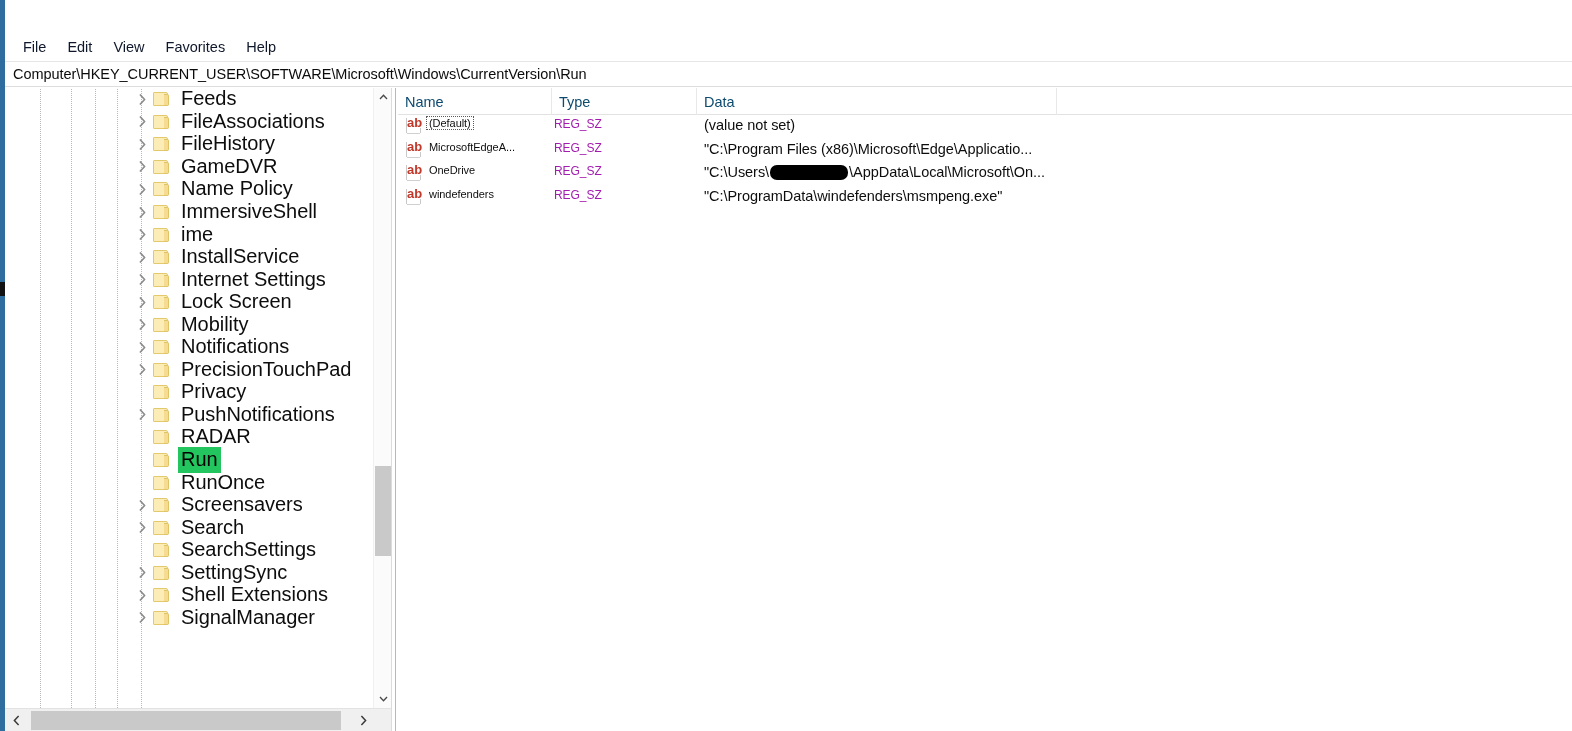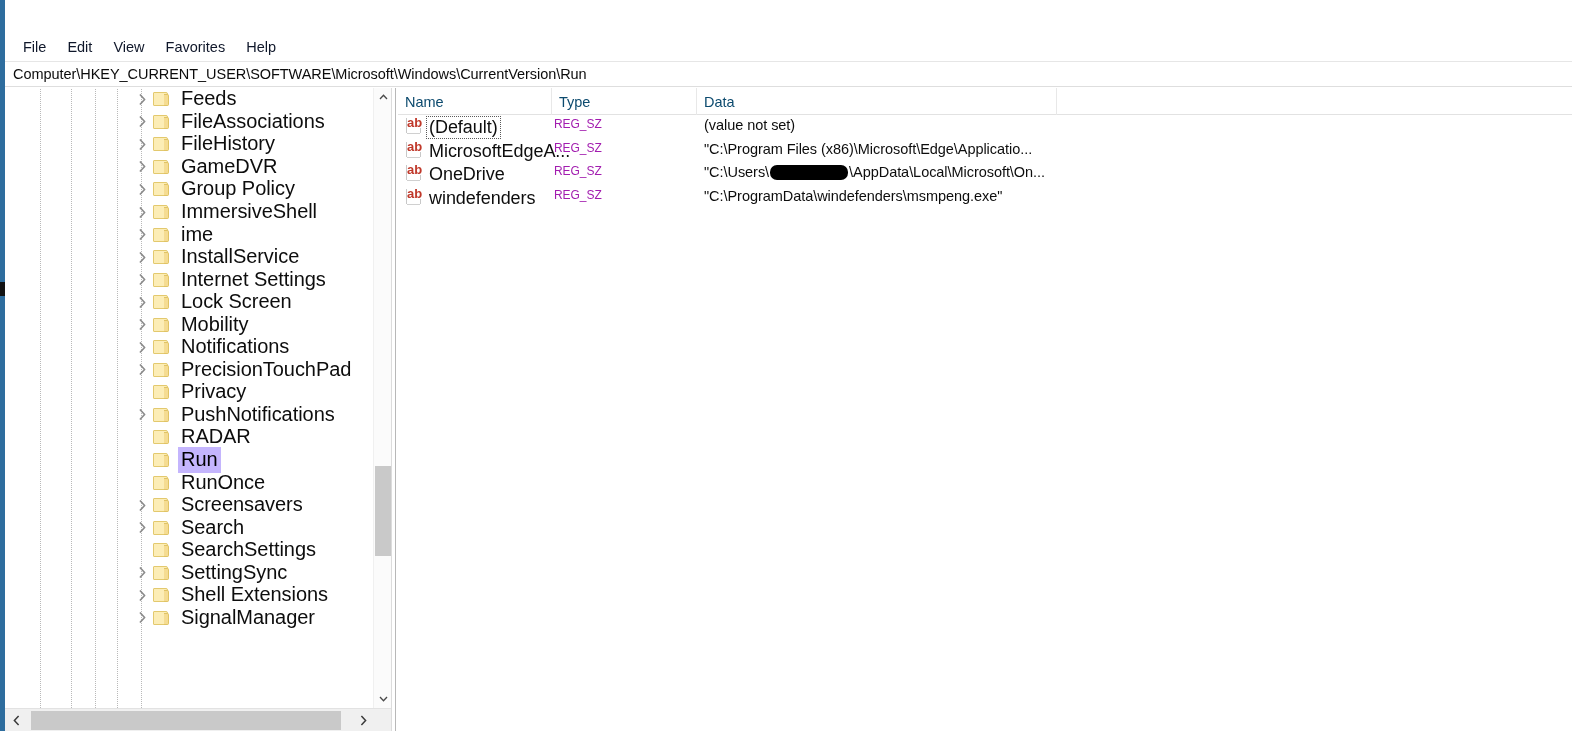--- a/index.html
+++ b/index.html
@@ -208,21 +208,21 @@
   }
   .tw-label {
     position: absolute;
     left: 173px;
     font-size: 20px;
     color: #0d0d0d;
     padding: 1px 3px 2px 3px;
     letter-spacing: -.05px;
   }
   .tree-row.selected .tw-label {
-    background: #c4b5fd;
+    background: #22c55e;
     color: #000000;
   }
 
   
   .tree-vscroll {
     position: absolute;
     right: 0px; top: 0;
     width: 18px; height: 620px;
     background: #fbfbfb;
     border-left: 1px solid #f0f0f0;
@@ -335,21 +335,21 @@
   .lr-icon .fold {
     position: absolute;
     left: 1px; bottom: 0px;
     width: 13px; height: 4px;
     background: #ffffff;
     border-bottom: 1px solid #d0d0d0;
   }
   .lr-name {
     position: absolute;
     left: 29px; top: 2px;
-    font-size: 18px;
+    font-size: 11px;
     color: #0d0d0d;
     padding: 0 2px;
     letter-spacing: -.05px;
   }
   .list-row.focused .lr-name {
     outline: 1px dotted #5a5a5a;
     outline-offset: 0px;
   }
   .lr-type {
     position: absolute;
@@ -457,21 +457,21 @@
           <div class="tree-row">
             <div class="tw-chevron">
               <svg width="7" height="11" viewBox="0 0 7 11">
                 <path d="M1.4 1 L5.6 5.5 L1.4 10" stroke="#8c8c8c" stroke-width="1.7" fill="none" stroke-linecap="round" stroke-linejoin="round"></path>
               </svg>
             </div>
             <div class="tw-folder">
               <div class="fbody"></div>
               <div class="fflap"></div>
             </div>
-            <div class="tw-label">Group Policy</div>
+            <div class="tw-label">Name Policy</div>
           </div>
           <div class="tree-row">
             <div class="tw-chevron">
               <svg width="7" height="11" viewBox="0 0 7 11">
                 <path d="M1.4 1 L5.6 5.5 L1.4 10" stroke="#8c8c8c" stroke-width="1.7" fill="none" stroke-linecap="round" stroke-linejoin="round"></path>
               </svg>
             </div>
             <div class="tw-folder">
               <div class="fbody"></div>
               <div class="fflap"></div>

